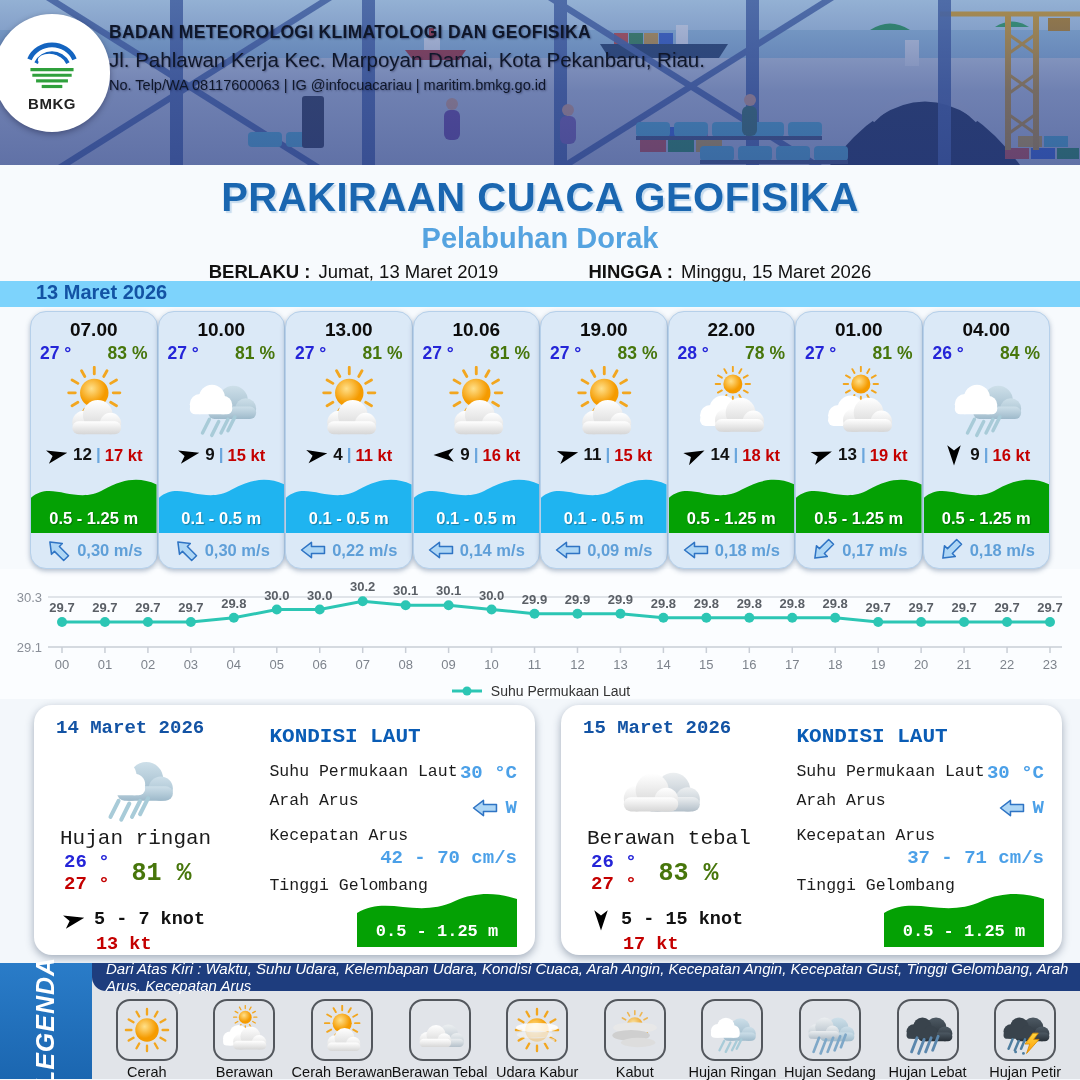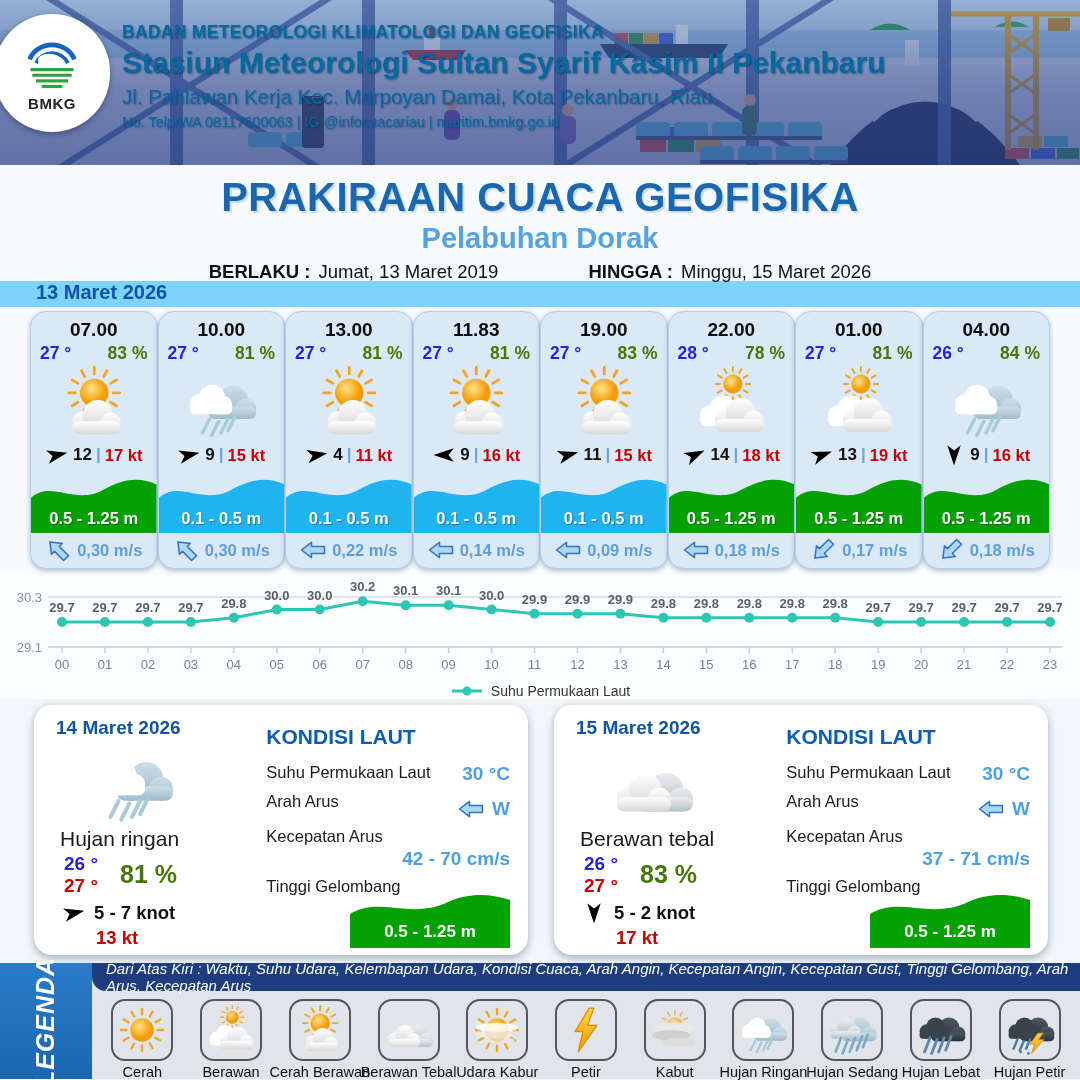--- a/index.html
+++ b/index.html
@@ -4,21 +4,21 @@
 <style>
   * { margin:0; padding:0; box-sizing:border-box; }
   html,body { width:1080px; height:1080px; overflow:hidden;
     font-family:"Liberation Sans","DejaVu Sans",sans-serif; background:#f3f7fb; }
 
   
   .header { position:relative; width:1080px; height:165px; overflow:hidden; background:#b9d3e6; }
   .hero { position:absolute; inset:0; width:1080px; height:165px; }
   .header-overlay { position:absolute; inset:0;
     background:linear-gradient(180deg, rgba(60,90,165,.30) 0%, rgba(44,66,142,.58) 55%, rgba(40,60,135,.66) 100%); }
-  .header-text { position:absolute; left:122px; top:22px; z-index:3; color:#0369a1; }
+  .header-text { position:absolute; left:109px; top:22px; z-index:3; color:#0f172a; }
   .h-agency  { font-size:17.5px; font-weight:bold; letter-spacing:.3px; text-shadow:1px 1px 2px rgba(0,0,40,.4); }
   .h-station { font-size:30px; font-weight:bold; margin-top:3px; text-shadow:1px 1px 2px rgba(0,0,40,.4); }
   .h-address { font-size:20.5px; margin-top:5px; text-shadow:1px 1px 2px rgba(0,0,40,.35); }
   .h-contact { font-size:14.5px; margin-top:5px; text-shadow:1px 1px 2px rgba(0,0,40,.35); }
   .logo-pill { position:absolute; left:-6px; top:14px; z-index:4; width:116px; height:118px;
     background:#fff; border-radius:60px; display:flex; flex-direction:column; align-items:center;
     justify-content:center; box-shadow:0 2px 6px rgba(0,0,30,.35); }
   .logo-pill .logo-text { font-size:15px; font-weight:bold; color:#222; margin-top:1px; letter-spacing:.5px; }
 
   
@@ -56,34 +56,34 @@
     color:#fff; font-size:16.5px; font-weight:bold; text-shadow:1px 1px 1px rgba(0,0,0,.3); }
   .hc-current { display:flex; align-items:center; justify-content:center; gap:6px; height:34px; }
   .hc-current span { font-size:16.5px; font-weight:bold; color:#5f9fd8; }
 
   
   .chart-wrap { background:#fbfdff; padding-top:4px; height:130px; }
   .chart-legend { display:flex; align-items:center; justify-content:center; gap:7px; height:20px; }
   .chart-legend span { font-size:14px; color:#333; }
 
   
-  .daily { display:flex; gap:26px; padding:6px 32px 0 34px; height:256px; }
+  .daily { display:flex; gap:26px; padding:6px 18px 0 34px; height:256px;font-family:Liberation Mono, monospace; }
   .dcard { flex:1; background:#fff; border-radius:18px; box-shadow:0 3px 8px rgba(40,60,90,.4);
     padding:12px 18px 10px 22px; display:flex; }
   .d-left { width:45%; display:flex; flex-direction:column; }
   .d-date { font-size:19px; font-weight:bold; color:#1353a4; }
   .d-icon { height:86px; display:flex; justify-content:flex-start; padding-left:28px; }
   .d-icon svg { width:96px; height:86px; }
   .d-cond { font-size:21px; color:#1b1b1b; margin-top:2px; padding-left:4px; }
   .d-th { display:flex; align-items:center; gap:22px; padding-left:8px; margin-top:2px; }
   .d-temps { display:flex; flex-direction:column; line-height:1.15; }
   .d-tmin { font-size:19px; font-weight:bold; color:#2525d8; }
   .d-tmax { font-size:19px; font-weight:bold; color:#c40000; }
   .d-hum { font-size:25px; font-weight:bold; color:#47760b; }
-  .d-wind { display:flex; align-items:center; gap:8px; padding-left:6px; margin-top:4px; }
+  .d-wind { display:flex; align-items:center; gap:8px; padding-left:6px; margin-top:12px; }
   .d-wind span { font-size:18.5px; font-weight:bold; color:#111; }
   .d-gust { padding-left:40px; font-size:18.5px; font-weight:bold; color:#c40000; margin-top:2px; }
   .d-right { width:55%; padding-left:6px; padding-top:8px; }
   .sea-title { font-size:21px; font-weight:bold; color:#0a5cb5; margin-bottom:14px; }
   .sea-row { display:flex; justify-content:space-between; align-items:flex-start; margin-top:7px; }
   .sea-label { font-size:16.5px; color:#1c1c1c; }
   .sea-val { font-size:19px; font-weight:bold; color:#4ba0e8; }
   .sea-dir { display:flex; align-items:center; gap:8px; margin-top:6px; }
   .sea-speed-row { text-align:right; margin-top:2px; }
   .sea-wave { position:relative; width:160px; height:58px; margin-top:-6px; align-self:flex-end; }
@@ -346,21 +346,20 @@
         <path d="M9 38 H55"></path>
           <path d="M11 44 H53"></path>
           <path d="M15 50 H49"></path>
           <path d="M21 56 H43"></path>
       </g>
     </svg>
     <div class="logo-text">BMKG</div>
   </div>
   <div class="header-text">
     <div class="h-agency">BADAN METEOROLOGI KLIMATOLOGI DAN GEOFISIKA</div>
-    <div class="h-station">Stasiun Meteorologi Sultan Syarif Kasim II Pekanbaru</div>
     <div class="h-address">Jl. Pahlawan Kerja Kec. Marpoyan Damai, Kota Pekanbaru, Riau.</div>
     <div class="h-contact">No. Telp/WA 08117600063 | IG @infocuacariau | maritim.bmkg.go.id</div>
   </div>
 </div>
 
 <div class="title-block">
   <div class="t-main">PRAKIRAAN CUACA GEOFISIKA</div>
   <div class="t-sub">Pelabuhan Dorak</div>
   <div class="t-valid">
     <div><b>BERLAKU :</b><span class="v">Jumat, 13 Maret 2019</span></div>
@@ -462,21 +461,21 @@
         <span>0.1 - 0.5 m</span>
       </div>
     <div class="hc-current">
         <svg class="flat rot" viewBox="0 0 34 28" style="transform: rotate(0deg);">
           <use href="#flatArrow"></use>
         </svg>
         <span>0,22 m/s</span>
       </div>
   </div>
   <div class="hcard">
-    <div class="hc-time">11.83</div>
+    <div class="hc-time">10.06</div>
     <div class="hc-th">
         <span class="t">27 °</span>
         <span class="h">81 %</span>
       </div>
     <div class="hc-icon">
         <svg viewBox="0 0 64 64">
           <use href="#wx-cerah-berawan"></use>
         </svg>
       </div>
     <div class="hc-wind">
@@ -814,21 +813,21 @@
         <div class="d-temps">
             <span class="d-tmin">26 °</span>
             <span class="d-tmax">27 °</span>
           </div>
         <span class="d-hum">83 %</span>
       </div>
       <div class="d-wind">
           <svg class="dart rot" viewBox="0 0 32 32" style="transform: rotate(90deg);">
             <use href="#dart"></use>
           </svg>
-          <span>5 - 2 knot</span>
+          <span>5 - 15 knot</span>
         </div>
       <div class="d-gust">17 kt</div>
     </div>
     <div class="d-right">
       <div class="sea-title">KONDISI LAUT</div>
       <div class="sea-row">
           <span class="sea-label">Suhu Permukaan Laut</span>
           <span class="sea-val">30 °C</span>
         </div>
       <div class="sea-row">
@@ -902,28 +901,20 @@
           <div class="li-box">
             <svg viewBox="0 0 64 64">
               <use href="#wx-udara-kabur"></use>
             </svg>
           </div>
           <div class="li-label">Udara Kabur</div>
         </div>
       <div class="li">
           <div class="li-box">
             <svg viewBox="0 0 64 64">
-              <use href="#wx-petir"></use>
-            </svg>
-          </div>
-          <div class="li-label">Petir</div>
-        </div>
-      <div class="li">
-          <div class="li-box">
-            <svg viewBox="0 0 64 64">
               <use href="#wx-kabut"></use>
             </svg>
           </div>
           <div class="li-label">Kabut</div>
         </div>
       <div class="li">
           <div class="li-box">
             <svg viewBox="0 0 64 64">
               <use href="#wx-hujan-ringan"></use>
             </svg>

